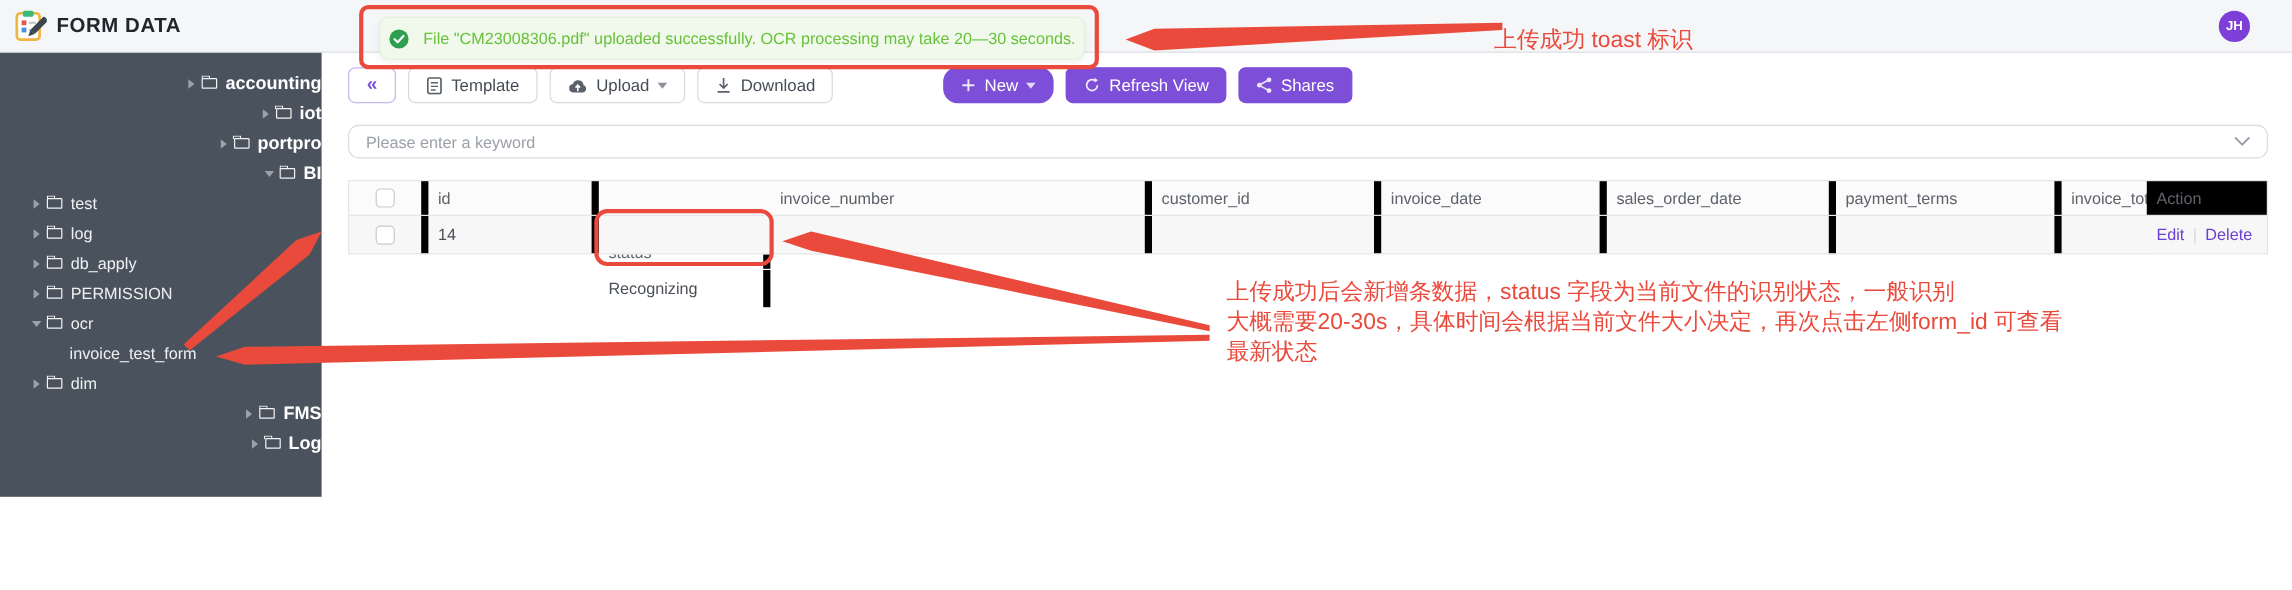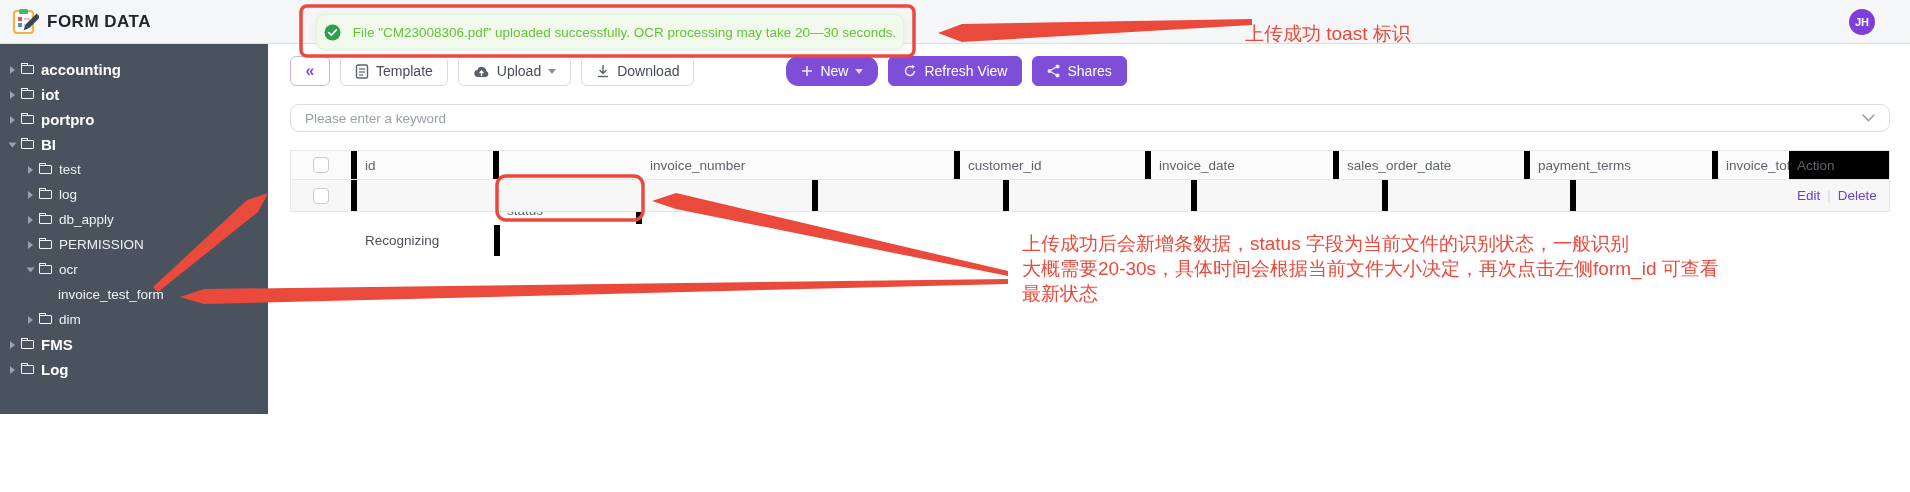--- a/index.html
+++ b/index.html
@@ -8,21 +8,21 @@
 
   
   .topbar { position:absolute; left:0; top:0; width:1910px; height:44px; background:#f5f6f7; border-bottom:1px solid #dcdfe3; display:flex; align-items:center; }
   .logo-wrap { display:flex; align-items:center; gap:8px; padding-left:12px; }
   .app-title { font-size:17px; font-weight:bold; color:#21262d; letter-spacing:.5px; }
   .avatar { position:absolute; left:1849px; top:9px; width:26px; height:26px; border-radius:50%; background:#7d3fd8; color:#fff; font-size:11px; font-weight:bold; display:flex; align-items:center; justify-content:center; cursor:pointer; }
 
   
   .sidebar { position:absolute; left:0; top:44px; width:268px; height:370px; background:#4a535d; padding-top:13px; }
   .si { height:25px; display:flex; align-items:center; color:#eef1f3; cursor:pointer; white-space:nowrap; }
-  .si.l1 { padding-left:10px; font-size:15px; font-weight:bold; color:#fff; }
+  .si.l1 { padding-left:10px; font-size:15px; font-weight:bold; color:#fff;justify-content:flex-end; }
   .si.l2 { padding-left:28px; font-size:13.5px; }
   .si.l3 { padding-left:58px; font-size:13.5px; }
   .si.selected { background:#7a2cc0; color:#fff; }
   .caret { width:0; height:0; border-left:5px solid #9aa3ac; border-top:4px solid transparent; border-bottom:4px solid transparent; margin-right:6px; flex:0 0 auto; }
   .caret.open { transform:rotate(90deg); }
   .folder { position:relative; width:13px; height:9px; border:1.3px solid #f2f4f6; border-radius:1px; margin-right:7px; flex:0 0 auto; }
   .folder::before { content:""; position:absolute; top:-3.5px; left:-1.3px; width:5px; height:2px; border:1.3px solid #f2f4f6; border-bottom:none; border-radius:1px 1px 0 0; }
 
   
   .toolbar { position:absolute; left:290px; top:56px; height:30px; display:flex; align-items:center; }
@@ -233,20 +233,21 @@
       <div class="cell c-invdate">invoice_date</div>
       <div class="cell c-sales">sales_order_date</div>
       <div class="cell c-pay">payment_terms</div>
       <div class="cell c-total">invoice_total</div>
       <div class="c-action">Action</div>
     </div>
     <div class="trow tdata">
       <div class="cell c-check">
           <span class="cb"></span>
         </div>
+      <div class="cell c-id">14</div>
       <div class="cell c-status">Recognizing</div>
       <div class="cell c-invnum"></div>
       <div class="cell c-cust"></div>
       <div class="cell c-invdate"></div>
       <div class="cell c-sales"></div>
       <div class="cell c-pay"></div>
       <div class="cell c-total"></div>
       <div class="c-action">
         <span class="link">Edit</span>
         <span class="ldiv">|</span>

